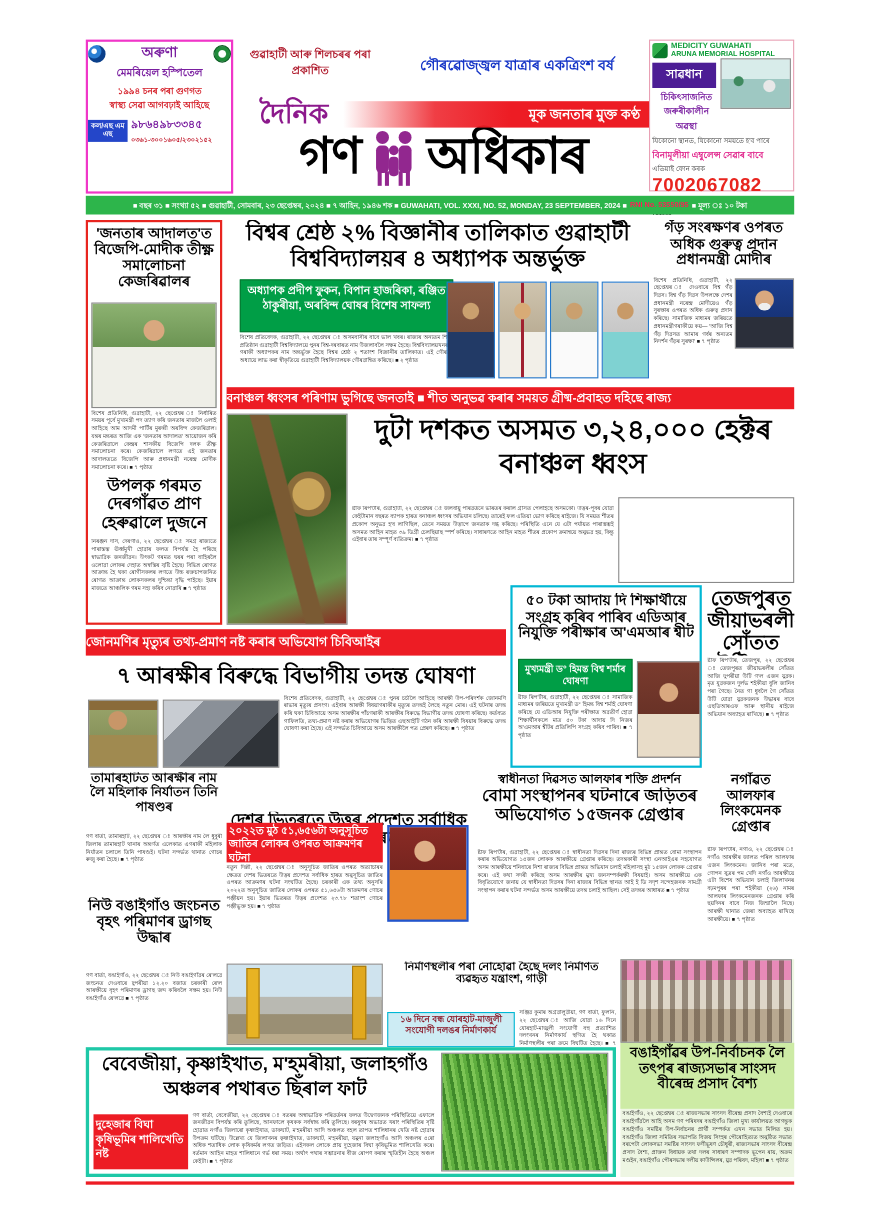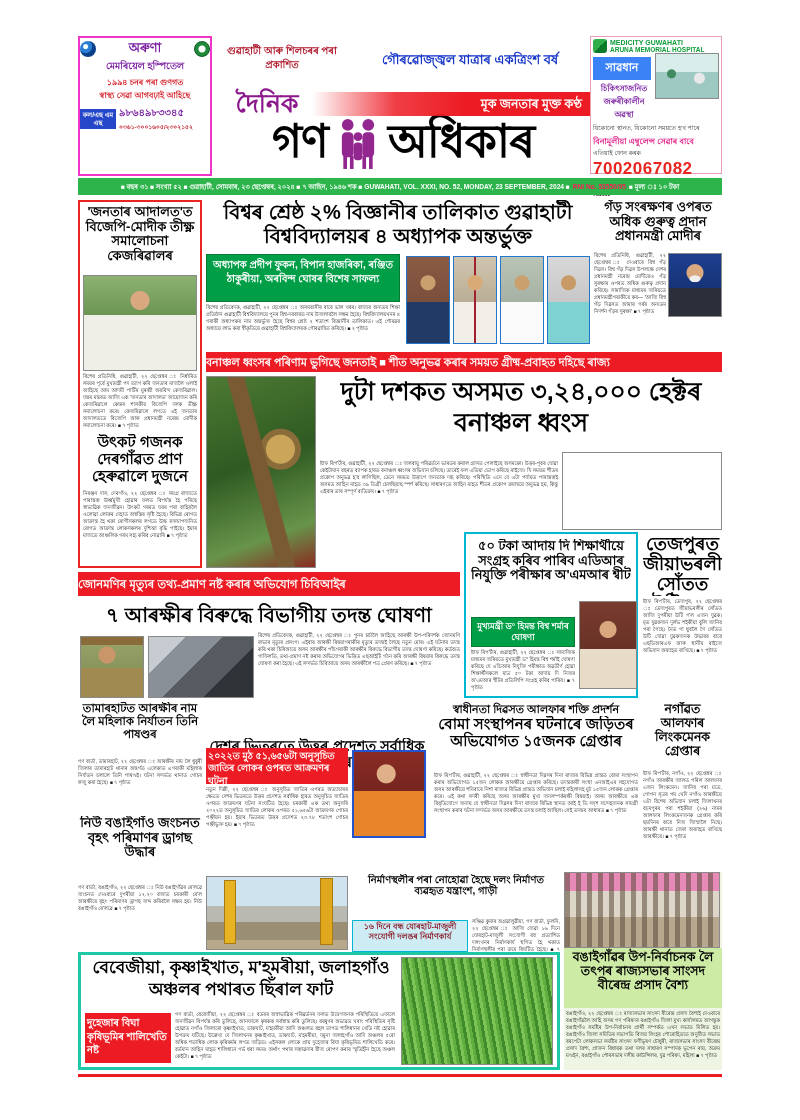--- a/index.html
+++ b/index.html
@@ -134,21 +134,21 @@
 
     <div class="abs" style="left:512px;top:0;width:132px;height:138px;border:1px solid #e9a0b4;padding:2px;background:#fff;">
       <div style="display:flex;gap:3px;align-items:flex-start;">
         <span class="logo-medicity"></span>
         <span>
           <span style="display:block;color:#0f9d3a;font-weight:bold;font-size:7px;">MEDICITY GUWAHATI</span>
           <span style="display:block;color:#0f9d3a;font-weight:bold;font-size:6.5px;">ARUNA MEMORIAL HOSPITAL</span>
         </span>
       </div>
       <div class="ph ph-ward" style="left:64px;top:16px;width:64px;height:46px;"></div>
-      <div style="background:#3b82f6;color:#fff;font-weight:bold;font-size:11px;text-align:center;width:58px;
+      <div style="background:#4c1d95;color:#fff;font-weight:bold;font-size:11px;text-align:center;width:58px;
                   padding:2px 0;margin-top:4px;">সাৱধান</div>
       <div style="color:#7a1fa0;font-weight:bold;font-size:8px;width:62px;text-align:center;margin-top:2px;">চিকিৎসাজনিত</div>
       <div style="color:#7a1fa0;font-weight:bold;font-size:8px;width:62px;text-align:center;">জৰুৰীকালীন অৱস্থা</div>
       <div style="color:#333;font-size:6.2px;margin-top:2px;">যিকোনো স্থানত, যিকোনো সময়তে হ'ব পাৰে</div>
       <div style="color:#e0218a;font-weight:bold;font-size:8px;margin-top:1px;">বিনামূলীয়া এম্বুলেন্স সেৱাৰ বাবে</div>
       <div style="color:#333;font-size:6.2px;">এতিয়াই ফোন কৰক</div>
       <div style="color:#e8251f;font-weight:900;font-size:17px;letter-spacing:.5px;">7002067082</div>
       <div style="display:flex;justify-content:space-between;align-items:flex-end;">
         <span>
           <span style="display:block;color:#222;font-weight:bold;font-size:5.2px;">Rajgarh Rd, SATSANG VIHAR,</span>
@@ -163,27 +163,27 @@
               justify-content:center;gap:3px;white-space:nowrap;overflow:hidden;">
     <span style="color:#fff;font-weight:bold;font-size:6.6px;">■ বছৰ ৩১ ■ সংখ্যা ৫২ ■ গুৱাহাটী, সোমবাৰ, ২৩ ছেপ্তেম্বৰ, ২০২৪ ■ ৭ আহিন, ১৯৪৬ শক ■ GUWAHATI, VOL. XXXI, NO. 52, MONDAY, 23 SEPTEMBER, 2024 ■</span>
     <span style="color:#ff1e56;font-weight:bold;font-size:6.6px;">RNI No. 53550/95</span>
     <span style="color:#fff;font-weight:bold;font-size:6.6px;">■ মূল্য ঃ ১০ টকা</span>
   </div>
 
   <div class="abs" style="left:78px;top:200px;width:124px;height:368px;border:2px solid #e8251f;padding:3px;background:#fff;">
     <div class="hl" style="font-size:13px;height:70px;">'জনতাৰ আদালত'ত বিজেপি-মোদীক তীক্ষ্ণ সমালোচনা কেজৰিৱালৰ</div>
     <div class="ph ph-kejriwal" style="position:relative;left:0;top:0;width:114px;height:96px;"></div>
     <div class="body-txt" style="height:58px;margin-top:2px;">বিশেষ প্ৰতিনিধি, গুৱাহাটী, ২২ ছেপ্তেম্বৰ ঃ নিৰ্ধাৰিত সময়ৰ পূৰ্বে মুখ্যমন্ত্ৰী পদ ত্যাগ কৰি জনতাৰ মাজলৈ ওলাই আহিছে আম আদমী পাৰ্টিৰ মুৰব্বী অৰবিন্দ কেজৰিৱাল। যন্তৰ মন্তৰত আজি এক 'জনতাৰ আদালত' আয়োজন কৰি কেজৰিৱালে কেন্দ্ৰৰ শাসকীয় বিজেপি দলক তীক্ষ্ণ সমালোচনা কৰে। কেজৰিৱালে লগতে এই জনতাৰ আদালততে বিজেপি আৰু প্ৰধানমন্ত্ৰী নৰেন্দ্ৰ মোদীক সমালোচনা কৰে।  ■ ৭ পৃষ্ঠাত</div>
-    <div class="hl" style="font-size:15px;height:54px;margin-top:3px;">উৎকট গজনক দেৰগাঁৱত প্ৰাণ হেৰুৱালে দুজনে</div>
+    <div class="hl" style="font-size:15px;height:54px;margin-top:3px;">উপলক গৰমত দেৰগাঁৱত প্ৰাণ হেৰুৱালে দুজনে</div>
     <div class="body-txt" style="height:70px;margin-top:2px;">নিৰঞ্জন দাস, দেৰগাঁও, ২২ ছেপ্তেম্বৰ ঃ সমগ্ৰ ৰাজ্যতে পাৰাস্তম্ভ ঊৰ্ধ্বমুখী হোৱাৰ ফলত বিপৰ্যস্ত হৈ পৰিছে স্বাভাৱিক জনজীৱন। উৎকট গৰমত ঘৰৰ পৰা বাহিৰলৈ ওলোৱা লোকৰ দেহাত অস্বস্তিৰ সৃষ্টি হৈছে। বিভিন্ন ৰোগত আক্ৰান্ত হৈ থকা ৰোগীসকলৰ লগতে উচ্চ ৰক্তচাপজনিত ৰোগত আক্ৰান্ত লোকসকলৰ দুশ্চিন্তা বৃদ্ধি পাইছে। ইয়াৰ মাজতে আঞ্চলিক গৰম সহ্য কৰিব নোৱাৰি  ■ ৭ পৃষ্ঠাত</div>
   </div>
 
   <div class="abs" style="left:206px;top:200px;width:384px;height:148px;">
     <div class="hl" style="font-size:20px;height:50px;line-height:1.2;">বিশ্বৰ শ্ৰেষ্ঠ ২% বিজ্ঞানীৰ তালিকাত গুৱাহাটী বিশ্ববিদ্যালয়ৰ ৪ অধ্যাপক অন্তৰ্ভুক্ত</div>
-    <div class="abs" style="left:0;top:54px;width:194px;height:94px;">
+    <div class="abs" style="left:12px;top:54px;width:194px;height:94px;">
       <div class="green-box" style="font-size:10px;height:40px;padding:3px 2px;line-height:1.35;border:1px solid #067a32;">অধ্যাপক প্ৰদীপ ফুকন, বিপান হাজৰিকা, ৰঞ্জিত ঠাকুৰীয়া, অৰবিন্দ ঘোষৰ বিশেষ সাফল্য</div>
       <div class="body-txt" style="height:50px;margin-top:2px;">বিশেষ প্ৰতিবেদক, গুৱাহাটী, ২২ ছেপ্তেম্বৰ ঃ অসমবাসীৰ বাবে ভাল খবৰ। ৰাজ্যৰ অন্যতম শিক্ষা প্ৰতিষ্ঠান গুৱাহাটী বিশ্ববিদ্যালয়ে পুনৰ বিশ্ব-দৰবাৰত নাম উজলাবলৈ সক্ষম হৈছে। বিশ্ববিদ্যালয়খনৰ ৪ গৰাকী অধ্যাপকৰ নাম অন্তৰ্ভুক্ত হৈছে বিশ্বৰ শ্ৰেষ্ঠ ২ শতাংশ বিজ্ঞানীৰ তালিকাত। এই গৌৰৱৰ অধ্যায়ে লাভ কৰা স্বীকৃতিয়ে গুৱাহাটী বিশ্ববিদ্যালয়ক গৌৰৱান্বিত কৰিছে।  ■ ২ পৃষ্ঠাত</div>
     </div>
     <div class="ph ph-prof1" style="left:200px;top:56px;width:44px;height:88px;border:1px solid #2277cc;"></div>
     <div class="ph ph-prof2" style="left:247px;top:56px;width:44px;height:88px;border:1px solid #2277cc;"></div>
     <div class="ph ph-prof3" style="left:294px;top:56px;width:44px;height:88px;border:1px solid #2277cc;"></div>
     <div class="ph ph-prof4" style="left:341px;top:56px;width:43px;height:88px;border:1px solid #2277cc;"></div>
   </div>
 
   <div class="abs" style="left:594px;top:200px;width:128px;height:148px;">
@@ -199,21 +199,21 @@
   <div class="ph ph-tree" style="left:206px;top:376px;width:110px;height:192px;"></div>
 
   <div class="abs hl" style="left:320px;top:376px;width:402px;height:80px;font-size:25px;line-height:1.25;">দুটা দশকত অসমত ৩,২৪,০০০ হেক্টৰ বনাঞ্চল ধ্বংস</div>
   <div class="abs body-txt" style="left:320px;top:460px;width:238px;height:70px;">ষ্টাফ ৰিপ'ৰ্টাৰ, গুৱাহাটী, ২২ ছেপ্তেম্বৰ ঃ জলবায়ু পৰিৱৰ্তনে ভাৰতৰ কৰাল গ্ৰাসত পেলাইছে অসমকো। উত্তৰ-পূবৰ যোৱা কেইটামান বছৰত ব্যাপক হাৰত বনাঞ্চল ধ্বংসৰ অভিযান চলিছে। তাৰেই ফল এতিয়া ভোগ কৰিছে ৰাইজে। যি সময়ত শীতৰ প্ৰকোপ অনুভৱ হ'ব লাগিছিল, তেনে সময়ত উত্তাপে জনতাক দগ্ধ কৰিছে। পৰিস্থিতি এনে যে এটা পৰ্যায়ত পাৰাস্তম্ভই অসমত আহিন মাহত ৩৯ ডিগ্ৰী চেলছিয়াছ স্পৰ্শ কৰিছে। সাধাৰণতে আহিন মাহত শীতৰ প্ৰকোপ ক্ৰমান্বয়ে অনুভৱ হয়, কিন্তু এইবাৰ তাৰ সম্পূৰ্ণ ব্যতিক্ৰম।  ■ ৭ পৃষ্ঠাত</div>
   <div class="ph ph-logs" style="left:562px;top:452px;width:160px;height:78px;"></div>
 
   <div class="abs" style="left:464px;top:532px;width:174px;height:166px;border:2px solid #00b7d4;padding:5px;background:#fff;">
     <div class="hl" style="font-size:13px;height:60px;">৫০ টকা আদায় দি শিক্ষাৰ্থীয়ে সংগ্ৰহ কৰিব পাৰিব এডিআৰ নিযুক্তি পৰীক্ষাৰ অ'এমআৰ শ্বীট</div>
     <div style="position:relative;height:96px;">
       <div class="abs" style="left:0;top:0;width:104px;height:96px;">
-        <div class="green-box" style="font-size:8.5px;padding:3px 2px;line-height:1.3;border:1px solid #067a32;margin-top:18px;">মুখ্যমন্ত্ৰী ড° হিমন্ত বিশ্ব শৰ্মাৰ ঘোষণা</div>
+        <div class="green-box" style="font-size:8.5px;padding:3px 2px;line-height:1.3;border:1px solid #067a32;">মুখ্যমন্ত্ৰী ড° হিমন্ত বিশ্ব শৰ্মাৰ ঘোষণা</div>
         <div class="body-txt" style="height:62px;margin-top:2px;">ষ্টাফ ৰিপ'ৰ্টাৰ, গুৱাহাটী, ২২ ছেপ্তেম্বৰ ঃ সামাজিক মাধ্যমৰ জৰিয়তে মুখ্যমন্ত্ৰী ড° হিমন্ত বিশ্ব শৰ্মাই ঘোষণা কৰিছে যে এডিআৰ নিযুক্তি পৰীক্ষাত অৱতীৰ্ণ হোৱা শিক্ষাৰ্থীসকলে মাত্ৰ ৫০ টকা আদায় দি নিজৰ অ'এমআৰ শ্বীটৰ প্ৰতিলিপি সংগ্ৰহ কৰিব পাৰিব।  ■ ৭ পৃষ্ঠাত</div>
       </div>
       <div class="ph ph-himanta" style="left:108px;top:2px;width:58px;height:88px;"></div>
     </div>
   </div>
 
   <div class="abs" style="left:643px;top:534px;width:79px;height:166px;">
     <div class="hl" style="font-size:18px;height:62px;">তেজপুৰত জীয়াভৰলীৰ সোঁতত উটি গ'ল যুৱক</div>
     <div class="body-txt" style="height:100px;margin-top:2px;">ষ্টাফ ৰিপ'ৰ্টাৰ, তেজপুৰ, ২২ ছেপ্তেম্বৰ ঃ তেজপুৰত জীয়াভৰলীৰ সোঁতত আজি দুপৰীয়া উটি গ'ল এজন যুৱক। মৃত যুৱকজন দুৰ্লভ শইকীয়া বুলি জানিব পৰা গৈছে। নৈত গা ধুবলৈ গৈ সোঁতত উটি যোৱা যুৱকজনক উদ্ধাৰৰ বাবে এছডিআৰএফ আৰু স্থানীয় ৰাইজে অভিযান অব্যাহত ৰাখিছে।  ■ ৭ পৃষ্ঠাত</div>
   </div>

